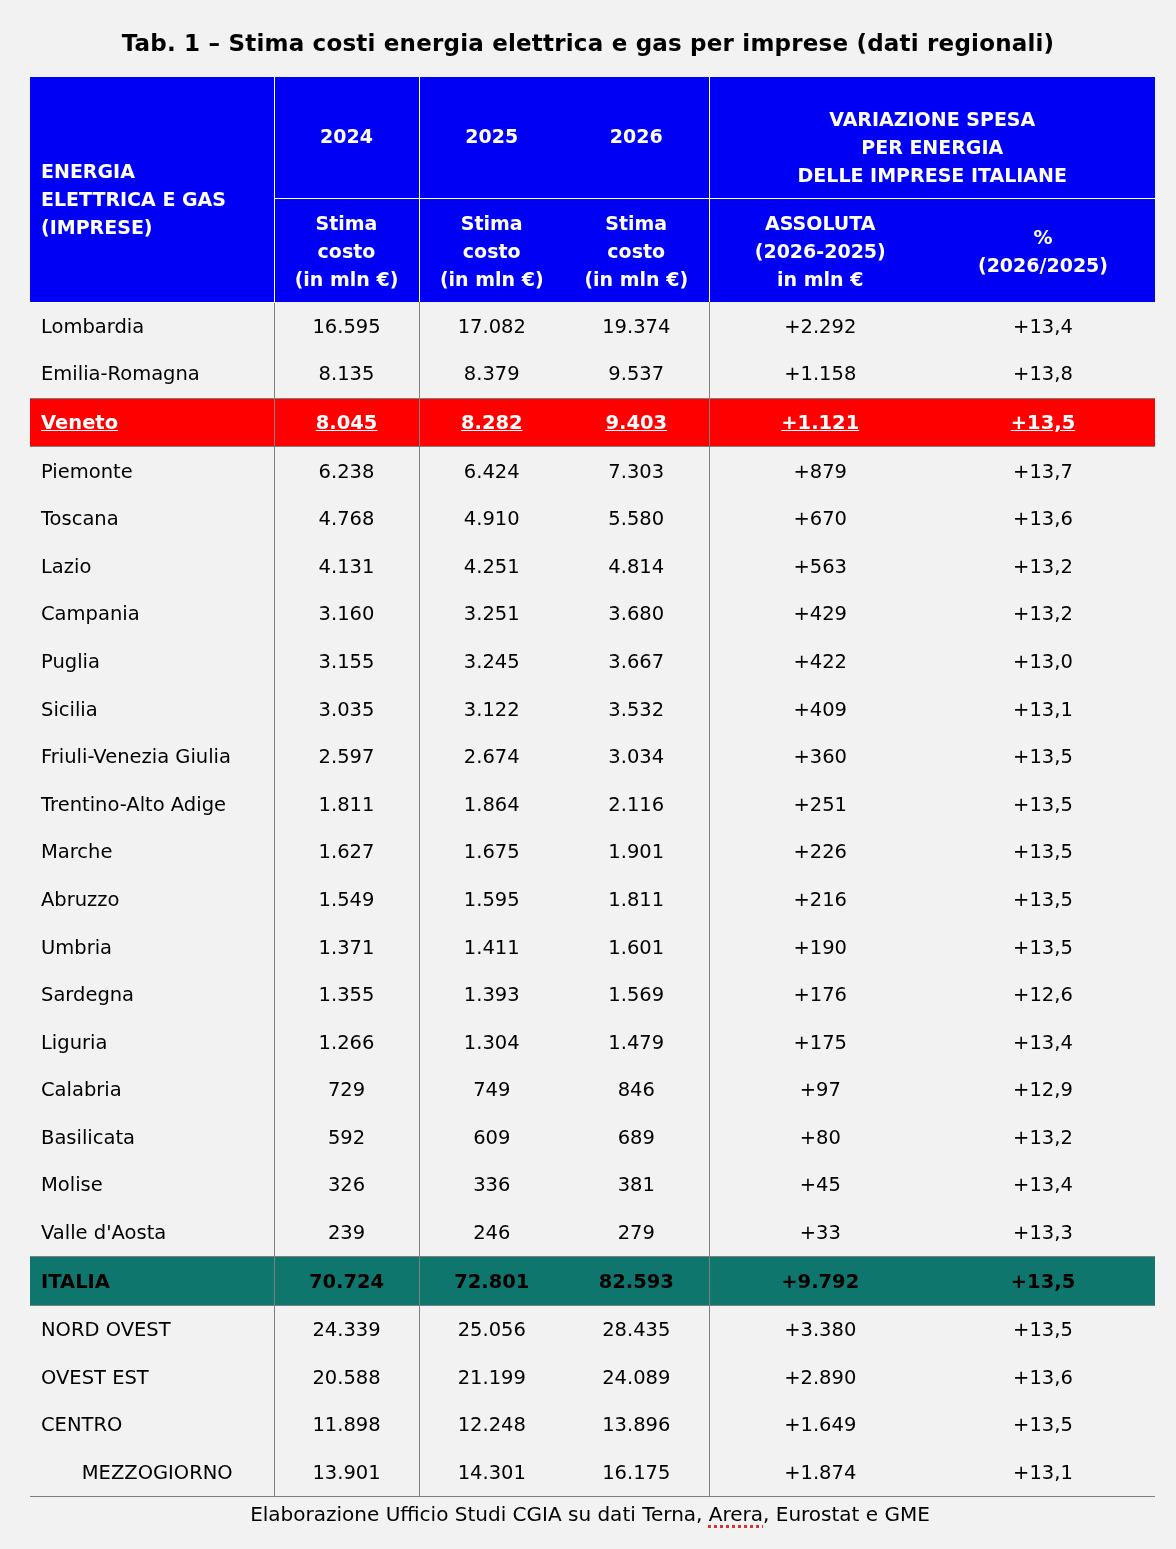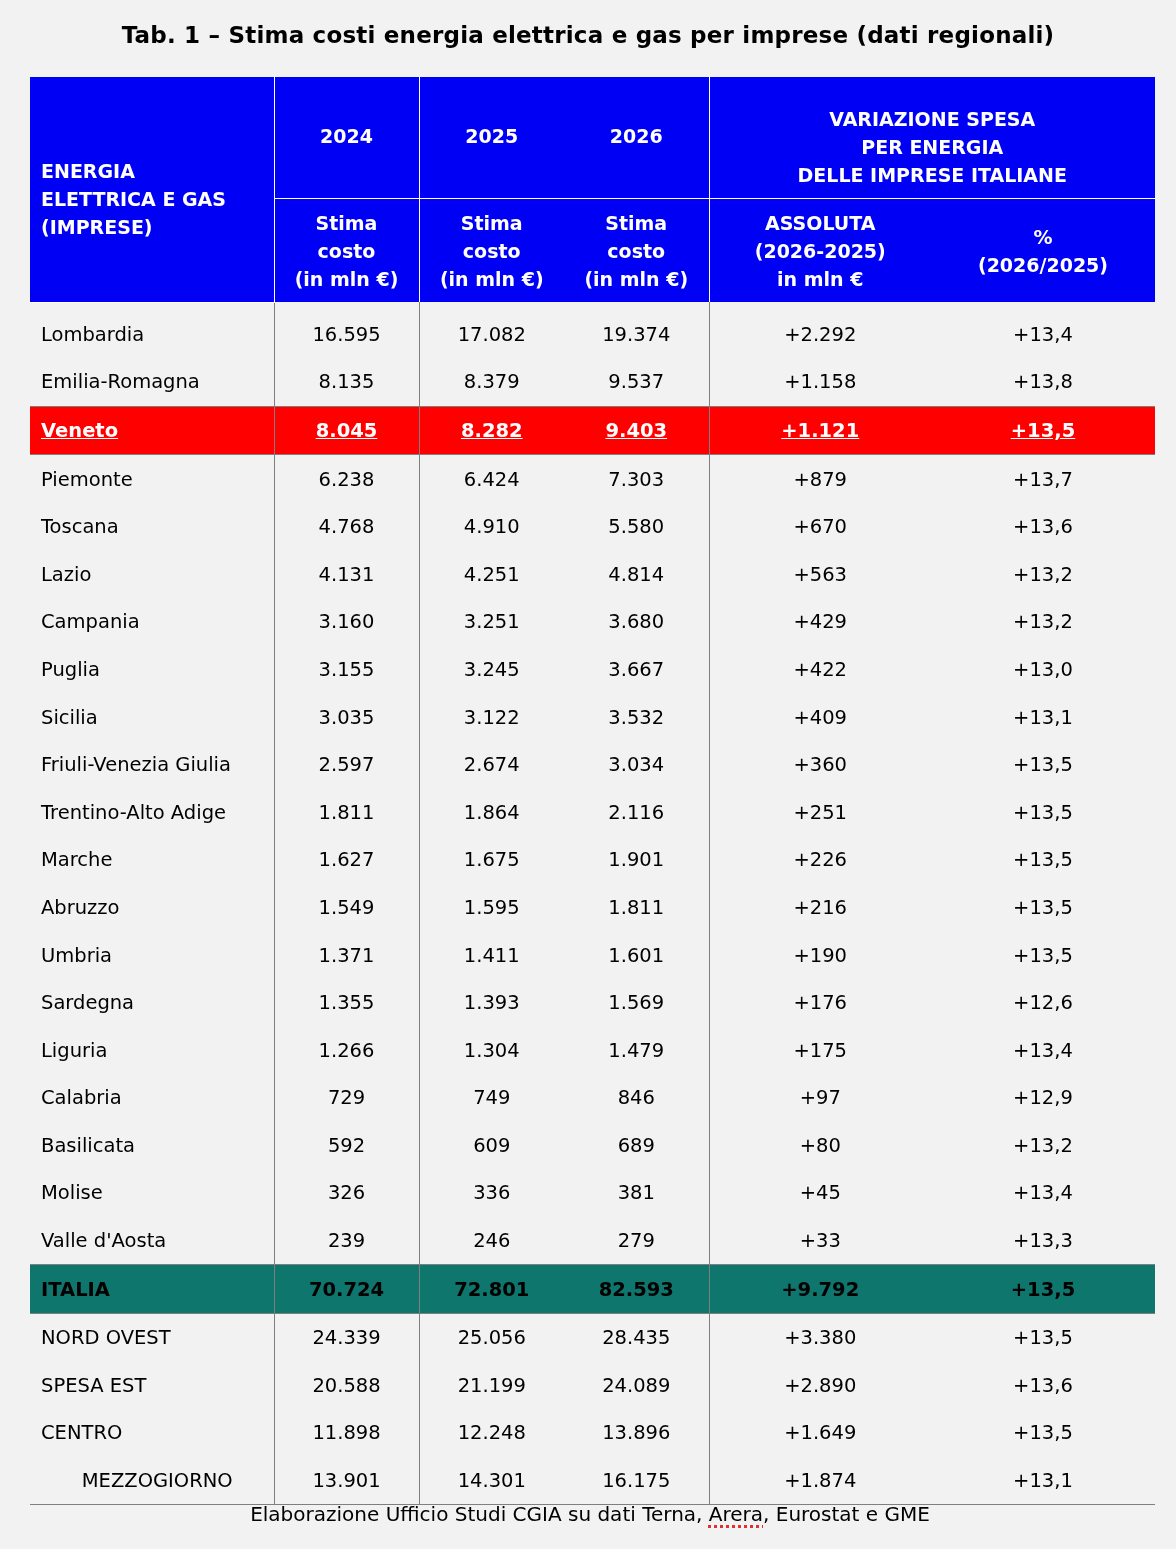--- a/index.html
+++ b/index.html
@@ -5,21 +5,21 @@
   html, body { margin: 0; padding: 0; }
   body {
     width: 1176px; height: 1549px;
     background: #f2f2f2;
     font-family: "DejaVu Sans", sans-serif;
     color: #000;
     position: relative;
     overflow: hidden;
   }
   .title {
-    position: absolute; left: 0; top: 22px; width: 1176px;
+    position: absolute; left: 0; top: 30px; width: 1176px;
     text-align: center; font-weight: bold; font-size: 23px; letter-spacing: 0.2px;
   }
   table.main {
     position: absolute; left: 30px; top: 77px; width: 1125px;
     border-collapse: collapse; table-layout: fixed;
   }
   table.main col.c0 { width: 244px; }
   table.main col.c1 { width: 145px; }
   table.main col.c2 { width: 145px; }
   table.main col.c3 { width: 145px; }
@@ -36,21 +36,21 @@
   th.vsep-r { border-right: 1px solid #ffffff; }
   tr.h1 th.year { vertical-align: middle; padding-bottom: 4px; }
   tr.h1 th.var { padding-top: 18px; }
 
   td {
     font-size: 19.5px; text-align: center; padding: 0; height: 47.6px;
     vertical-align: middle; white-space: nowrap;
   }
   td.name { text-align: left; padding-left: 11px; }
   td.sep { border-right: 1px solid #7f7f7f; }
-  tr.first td { padding-top: 8px; }
+  tr.first td { padding-top: 0; }
 
   tr.hl-veneto td { background: #ff0000; color: #fff; font-weight: bold; border-top: 1px solid #7f7f7f; border-bottom: 1px solid #7f7f7f; text-decoration: underline; }
   tr.hl-italia td { background: #0f766e; color: #000; font-weight: bold; border-top: 1px solid #7f7f7f; border-bottom: 1px solid #7f7f7f; }
   tr.last td { border-bottom: 1px solid #7f7f7f; text-align: center; }
 
   .footnote {
     position: absolute; left: 0; top: 1502px; width: 1180px;
     text-align: center; font-size: 20px;
   }
   .spell { text-decoration: underline dotted #e03030; text-decoration-thickness: 3px; text-underline-offset: 4px; }
@@ -283,21 +283,21 @@
       </tr>
       <tr class="">
         <td class="name sep">NORD OVEST</td>
         <td class="sep">24.339</td>
         <td>25.056</td>
         <td class="sep">28.435</td>
         <td>+3.380</td>
         <td>+13,5</td>
       </tr>
       <tr class="">
-        <td class="name sep">SPESA EST</td>
+        <td class="name sep">OVEST EST</td>
         <td class="sep">20.588</td>
         <td>21.199</td>
         <td class="sep">24.089</td>
         <td>+2.890</td>
         <td>+13,6</td>
       </tr>
       <tr class="">
         <td class="name sep">CENTRO</td>
         <td class="sep">11.898</td>
         <td>12.248</td>

